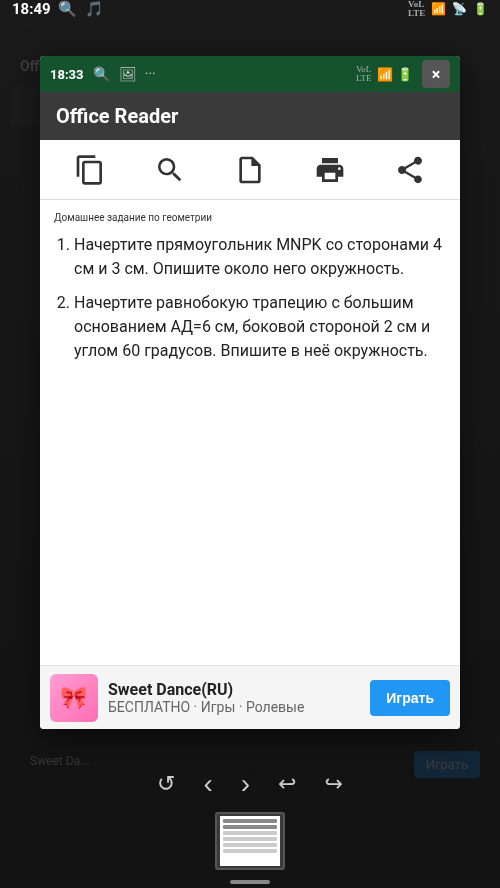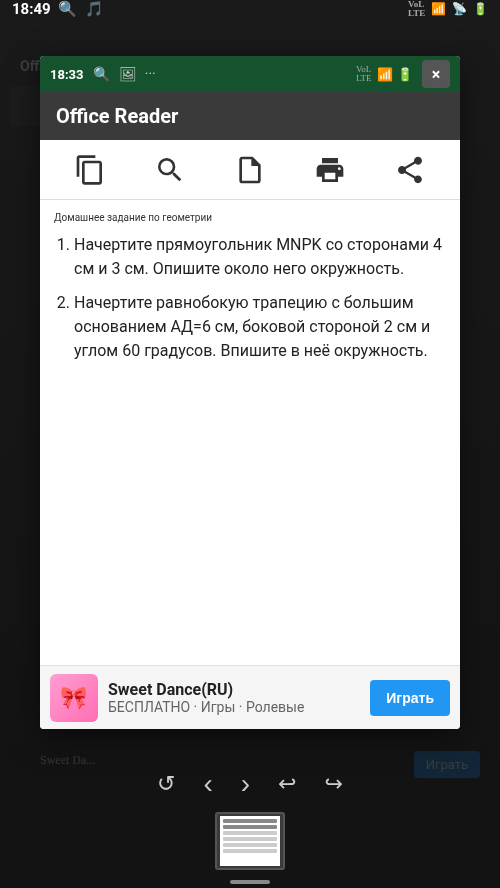--- a/index.html
+++ b/index.html
@@ -268,24 +268,23 @@
       height: 40px;
       background: #444;
       border-radius: 3px;
       opacity: 0.5;
     }
 
     
     .bg-bottom-label {
       position: absolute;
       bottom: 120px;
-      left: 40px;
+      left: 30px;
       color: #777;
       font-size: 12px;
-      font-family: Liberation Serif, serif;
     }
     .bg-bottom-btn {
       position: absolute;
       bottom: 110px;
       right: 20px;
       background: #2196F3;
       color: #fff;
       border-radius: 4px;
       padding: 6px 12px;
       font-size: 13px;

